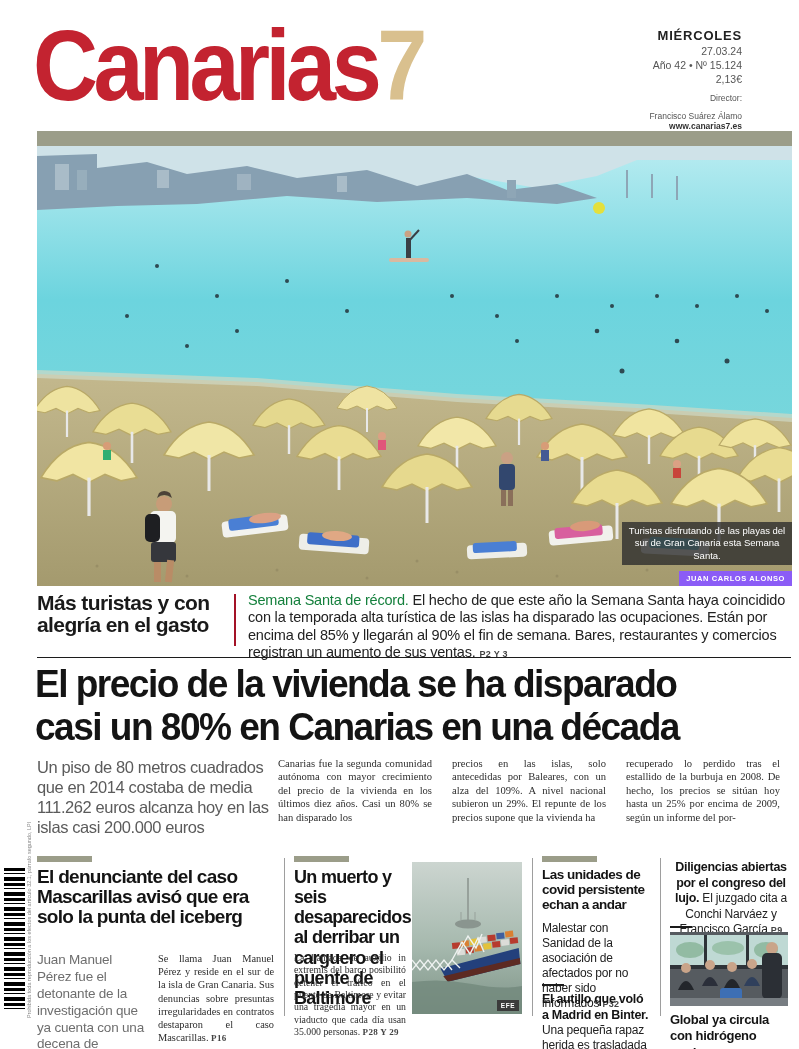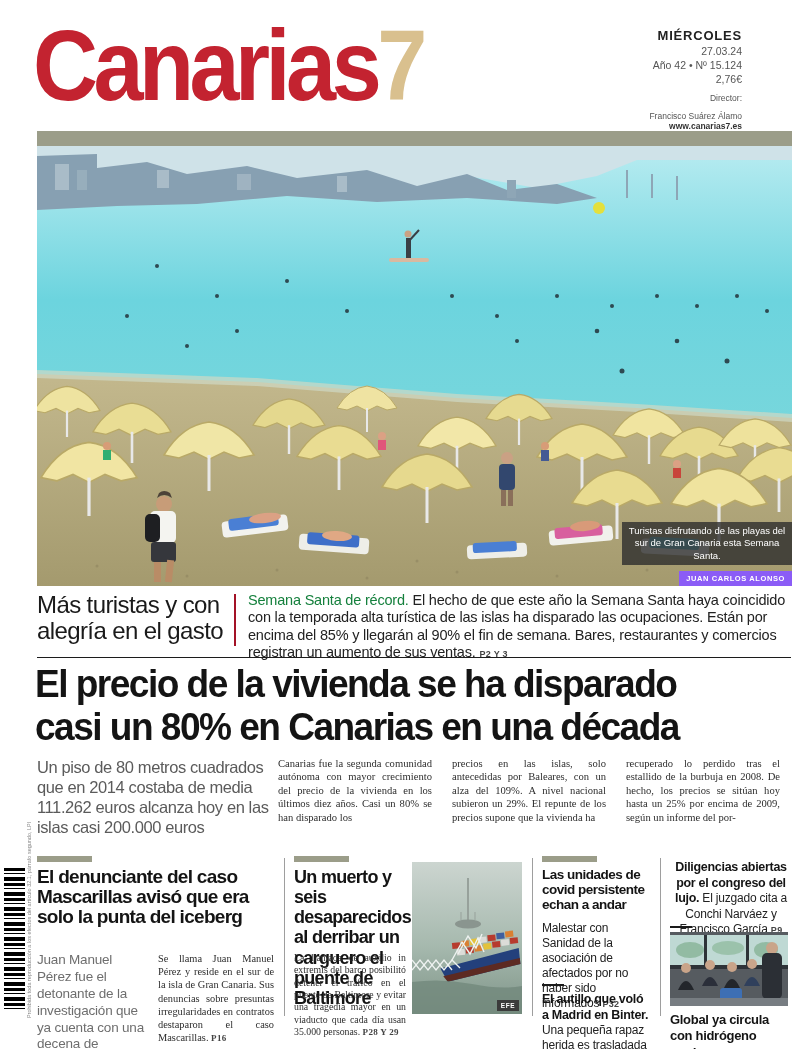--- a/index.html
+++ b/index.html
@@ -22,21 +22,21 @@
 
   
   .hero{left:37px;right:7px;top:146px;height:440px;background:#79d6de;}
   .hero svg{display:block;width:100%;height:100%;}
   .hero-cap{right:0;bottom:21px;width:158px;background:rgba(45,45,45,.8);color:#fff;
             font-size:9.5px;line-height:1.3;text-align:center;padding:3px 6px;}
   .hero-credit{right:0;bottom:0;background:#8b5cf6;color:#fff;font-weight:bold;
                font-size:7.5px;letter-spacing:.6px;padding:3px 7px;}
 
   
-  .teaser-h{left:37px;top:592px;width:190px;font-weight:normal;font-size:24px;
+  .teaser-h{left:37px;top:592px;width:190px;font-weight:bold;font-size:21px;
             line-height:1.07;letter-spacing:-.6px;}
   .teaser-rule{left:234px;top:594px;width:2px;height:52px;background:#a31226;}
   .teaser-t{left:248px;top:592px;right:10px;font-size:14.5px;line-height:1.2;
             letter-spacing:-.2px;color:#222;}
   .kicker{color:#15803d;font-weight:normal;}
   .pref{font-weight:bold;font-size:9px;color:#444;letter-spacing:.3px;}
 
   .hr1{left:37px;right:8px;top:657px;height:1px;background:#1c1c1c;}
 
   
@@ -76,21 +76,21 @@
 <body>
 
 <div class="page">
 
   <div class="abs logo"><span class="c7red">Canarias</span><span class="c7tan">7</span></div>
 
   <div class="abs mh-info">
     <div class="mh-weekday">MIÉRCOLES</div>
     <div class="mh-line">27.03.24</div>
     <div class="mh-line">Año 42 • Nº 15.124</div>
-    <div class="mh-line">2,76€</div>
+    <div class="mh-line">2,13€</div>
     <div class="mh-dir">Director:</div>
     <div class="mh-dir">Francisco Suárez Álamo</div>
     <div class="mh-site">www.canarias7.es</div>
   </div>
 
   <div class="abs olivebar"></div>
 
   <div class="abs hero">
     <svg viewBox="0 0 755 440" preserveAspectRatio="none">
       <defs>

